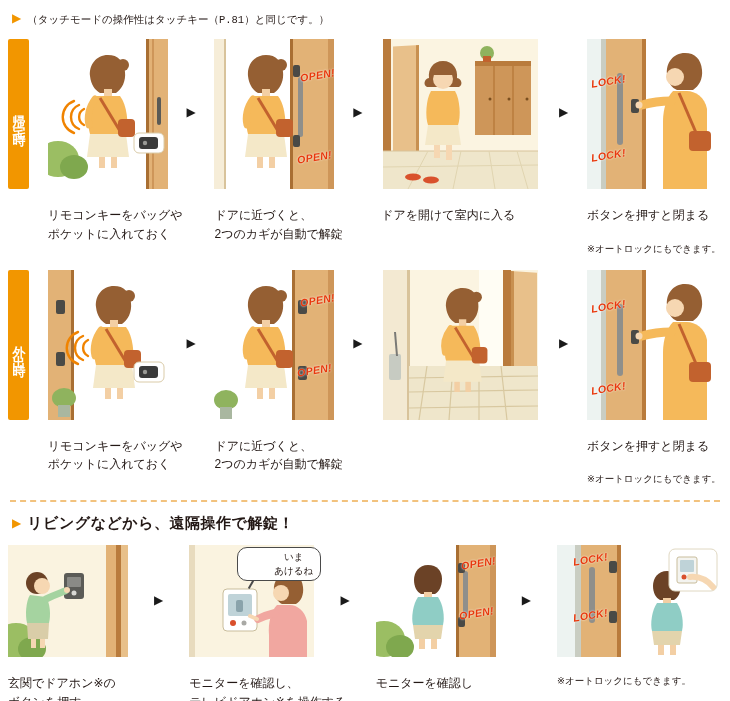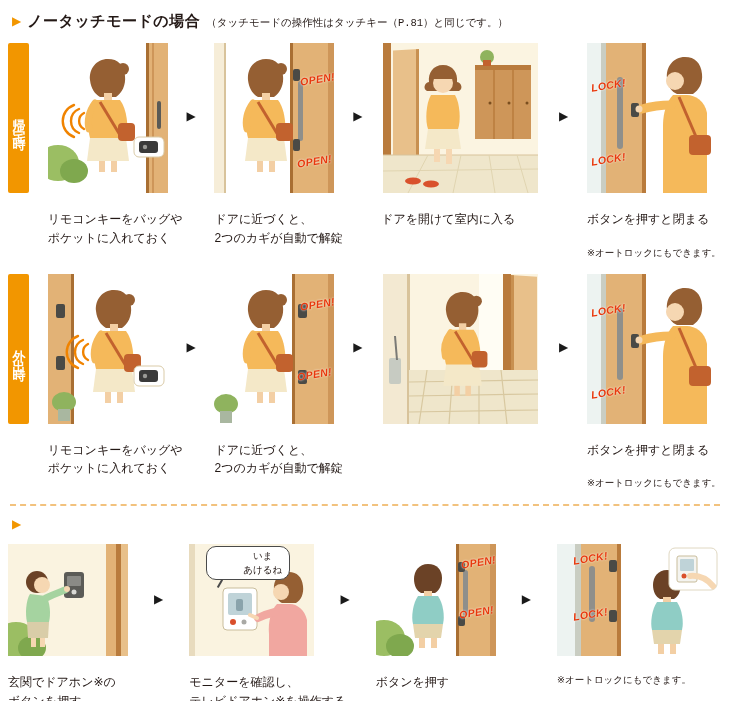--- a/index.html
+++ b/index.html
@@ -103,21 +103,20 @@
       <path d="M5 4 a13 13 0 0 0 0 24"></path>
       <path d="M0 0 a17 17 0 0 0 0 32"></path>
     </g>
   </defs>
 </svg>
 
 <div class="page">
 
   <div class="sec-header">
     <span class="bullet">▶</span>
-    <span class="sec-title">ノータッチモードの場合</span>
     <span class="sec-sub">（タッチモードの操作性はタッチキー（P.81）と同じです。）</span>
   </div>
 
   <div class="row r-main">
     <div class="vlabel">帰宅時</div>
 
     <div class="step w120">
       <div class="illus h150">
         <svg class="scene" viewBox="0 0 120 150">
           <rect width="120" height="150" fill="#FFFFFF"></rect>
@@ -332,20 +331,21 @@
       </div>
       <div class="caption">ボタンを押すと閉まる</div>
       <div class="note">※オートロックにもできます。</div>
     </div>
   </div>
 
   <hr class="sep">
 
   <div class="sec-header">
     <span class="bullet">▶</span>
+    <span class="sec-title">リビングなどから、遠隔操作で解錠！</span>
   </div>
 
   <div class="row r-small">
 
     <div class="step w120">
       <div class="illus h112">
         <svg class="scene" viewBox="0 0 120 112">
           <rect width="120" height="112" fill="#FAF3E0"></rect>
           <rect x="98" y="0" width="10" height="112" fill="#E2B276"></rect>
           <rect x="108" y="0" width="5" height="112" fill="#B97B3C"></rect>
@@ -383,21 +383,21 @@
           <circle cx="44" cy="78" r="3" fill="#D94F2B"></circle>
           <circle cx="55" cy="78" r="2.5" fill="#A9A9A5"></circle>
           <g>
             <path d="M100 28 C90 28 84 36 85 46 C86 53 89 57 93 59 L107 59 C112 56 115 50 114 42 C113 33 108 28 100 28 Z" fill="#955F33"></path>
             <circle cx="92" cy="48" r="8" fill="#F6D7B2"></circle>
             <path d="M88 60 C82 66 79 78 80 90 L80 112 L118 112 L118 76 C116 66 108 60 101 60 Z" fill="#F1A7A0"></path>
             <path d="M86 68 C78 70 73 72 69 74" stroke="#F1A7A0" stroke-width="8" fill="none" stroke-linecap="round"></path>
             <path d="M68 74 L61 71" stroke="#F6D7B2" stroke-width="4" stroke-linecap="round"></path>
           </g>
         </svg>
-        <div class="bubble" style="left:17px; top:2px;padding-left:36px;">いま
+        <div class="bubble" style="left:48px; top:2px;padding-left:36px;">いま
 あけるね</div>
       </div>
       <div class="caption">モニターを確認し、
 テレビドアホン※を操作する</div>
     </div>
 
     <div class="arrow">▶</div>
 
     <div class="step w120">
       <div class="illus h112">
@@ -408,21 +408,21 @@
           <rect x="114" y="0" width="6" height="112" fill="#CE9659"></rect>
           <rect x="87" y="26" width="5" height="46" rx="2.5" fill="#8f8f8b"></rect>
           <rect x="82" y="18" width="7" height="10" rx="2" fill="#4a4a46"></rect>
           <rect x="82" y="72" width="7" height="10" rx="2" fill="#4a4a46"></rect>
           <use href="#bush" x="-12" y="74"></use>
           <use href="#boy-back" x="30" y="20"></use>
         </svg>
         <span class="ov" style="right:0px; top:12px;">OPEN!</span>
         <span class="ov" style="right:2px; top:62px;">OPEN!</span>
       </div>
-      <div class="caption">ボタンを押す</div>
+      <div class="caption">モニターを確認し</div>
     </div>
 
     <div class="arrow">▶</div>
 
     <div class="step w165">
       <div class="illus h112">
         <svg class="scene" viewBox="0 0 165 112">
           <rect width="165" height="112" fill="#FFFFFF"></rect>
           <rect x="0" y="0" width="18" height="112" fill="#EDF3F1"></rect>
           <rect x="18" y="0" width="6" height="112" fill="#C9CDC2"></rect>

